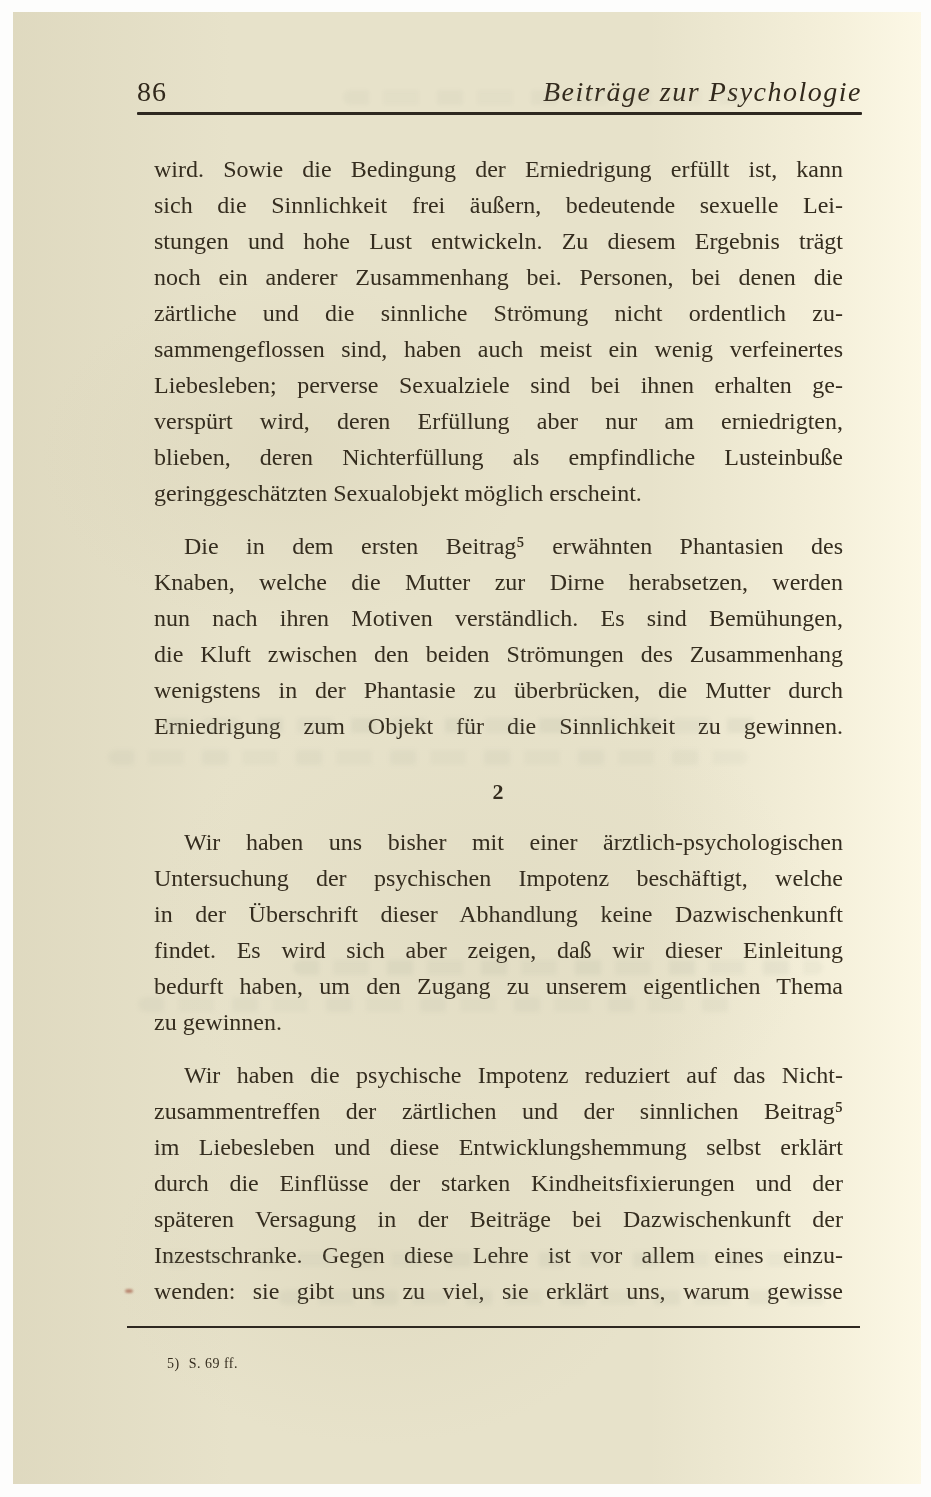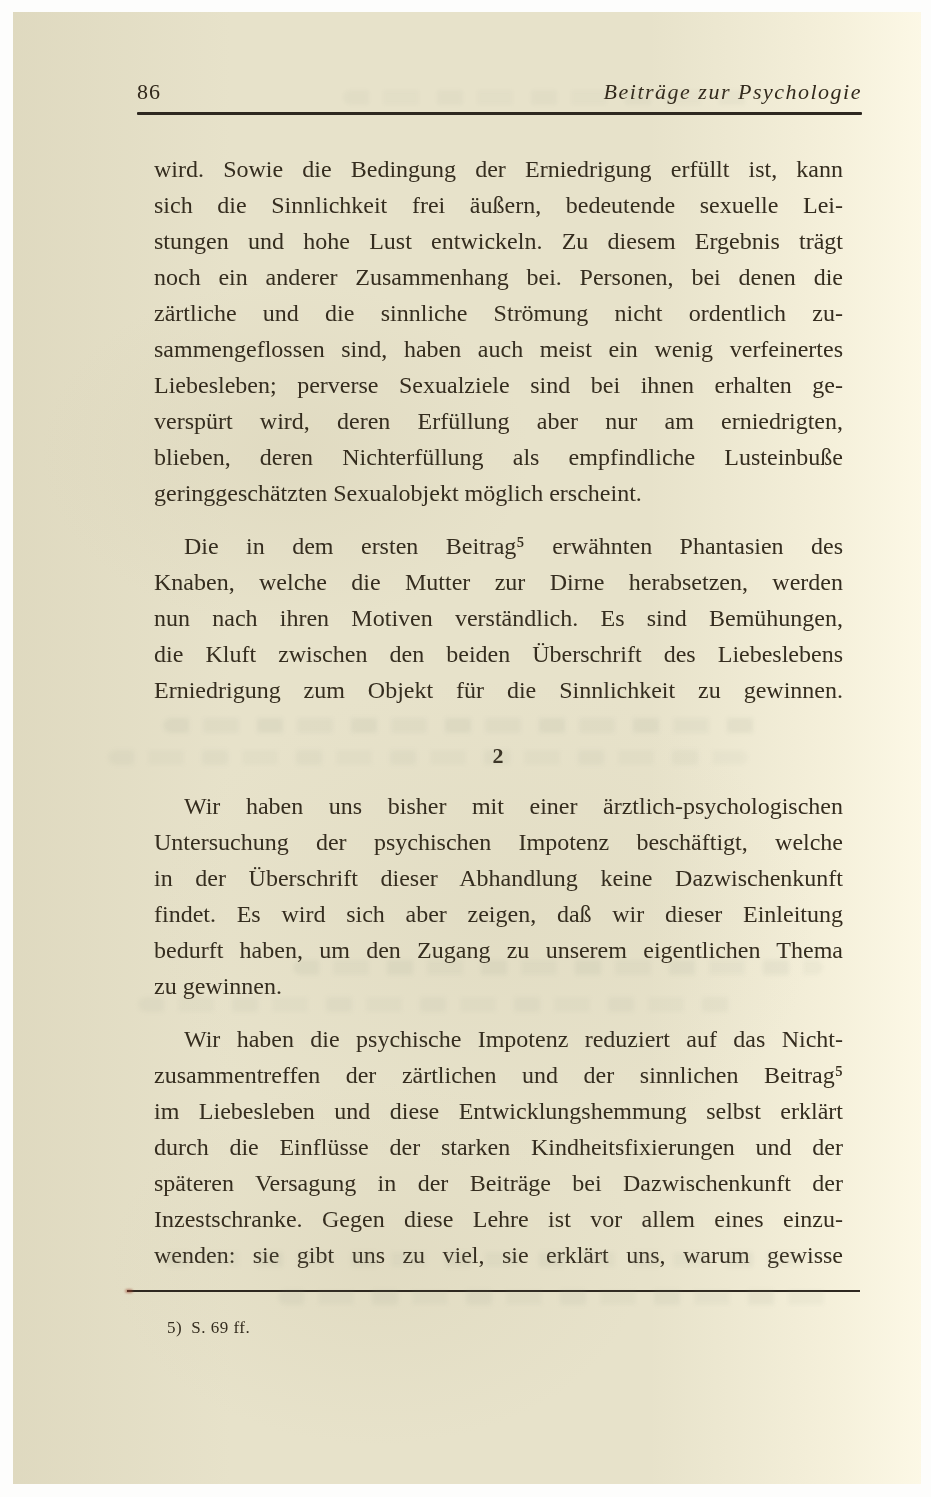--- a/index.html
+++ b/index.html
@@ -34,21 +34,21 @@
   
   .header {
     position: absolute;
     left: 124px;
     right: 59px;
     top: 67px;
     display: flex;
     justify-content: space-between;
     align-items: baseline;
     color: #32291c;
-    font-size: 22px;
+    font-size: 28px;
     line-height: 26px;
   }
   .page-number {
     letter-spacing: 1px;
   }
   .running-title {
     font-style: italic;
     letter-spacing: 1.5px;
     margin-left: 9px;
   }
@@ -94,21 +94,21 @@
   .footnote-rule {
     margin-top: 13px;
     margin-left: -10px;
     width: calc(100% + 10px);
     height: 2px;
     background: #2e2820;
   }
   .footnote {
     margin-top: 22px;
     padding-left: 30px;
-    font-size: 17px;
+    font-size: 14px;
     line-height: 28px;
     letter-spacing: 0.5px;
   }
   .footnote .fn-text { margin-left: 9px; }
   
   .ghost {
     position: absolute;
     height: 15px;
     border-radius: 8px;
     filter: blur(2px);
@@ -157,21 +157,22 @@
         <div class="line just">sammengeflossen sind, haben auch meist ein wenig verfeinertes</div>
         <div class="line just">Liebesleben; perverse Sexualziele sind bei ihnen erhalten ge-</div>
         <div class="line just">verspürt wird, deren Erfüllung aber nur am erniedrigten,</div>
         <div class="line just">blieben, deren Nichterfüllung als empfindliche Lusteinbuße</div>
         <div class="line nojust">geringgeschätzten Sexualobjekt möglich erscheint.</div>
       </div>
       <div class="paragraph indented">
         <div class="line just first">Die in dem ersten Beitrag⁵ erwähnten Phantasien des</div>
         <div class="line just">Knaben, welche die Mutter zur Dirne herabsetzen, werden</div>
         <div class="line just">nun nach ihren Motiven verständlich. Es sind Bemühungen,</div>
-        <div class="line just">die Kluft zwischen den beiden Überschrift des Liebeslebens</div>
+        <div class="line just">die Kluft zwischen den beiden Strömungen des Zusammenhang</div>
+        <div class="line just">wenigstens in der Phantasie zu überbrücken, die Mutter durch</div>
         <div class="line just">Erniedrigung zum Objekt für die Sinnlichkeit zu gewinnen.</div>
       </div>
       <div class="section-number">2</div>
       <div class="paragraph indented">
         <div class="line just first">Wir haben uns bisher mit einer ärztlich-psychologischen</div>
         <div class="line just">Untersuchung der psychischen Impotenz beschäftigt, welche</div>
         <div class="line just">in der Überschrift dieser Abhandlung keine Dazwischenkunft</div>
         <div class="line just">findet. Es wird sich aber zeigen, daß wir dieser Einleitung</div>
         <div class="line just">bedurft haben, um den Zugang zu unserem eigentlichen Thema</div>
         <div class="line nojust">zu gewinnen.</div>

